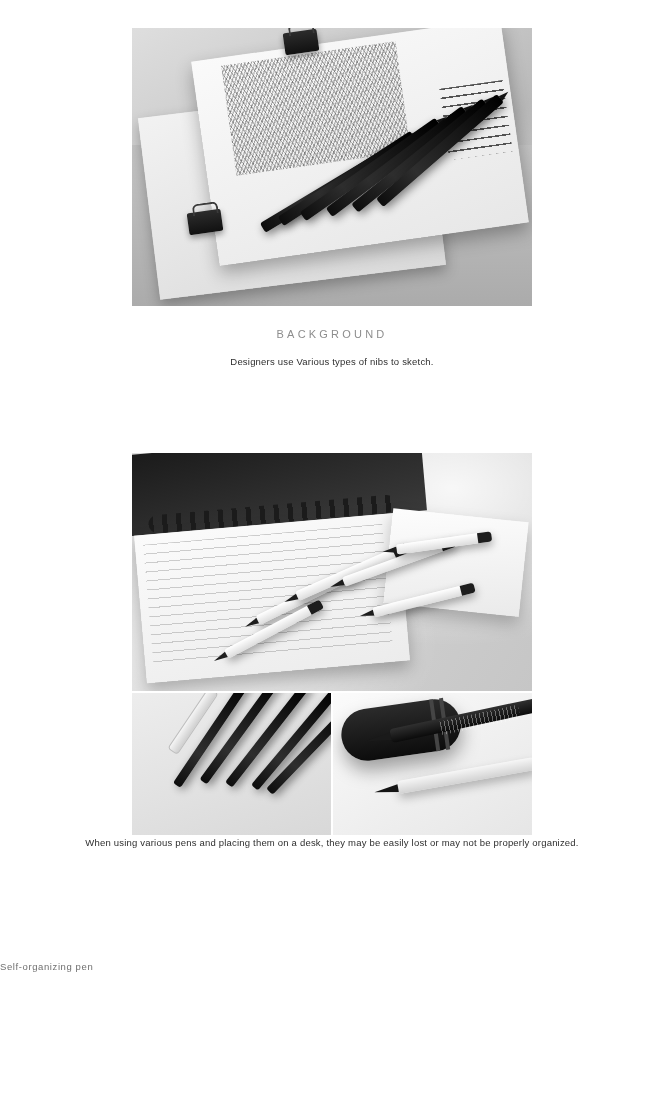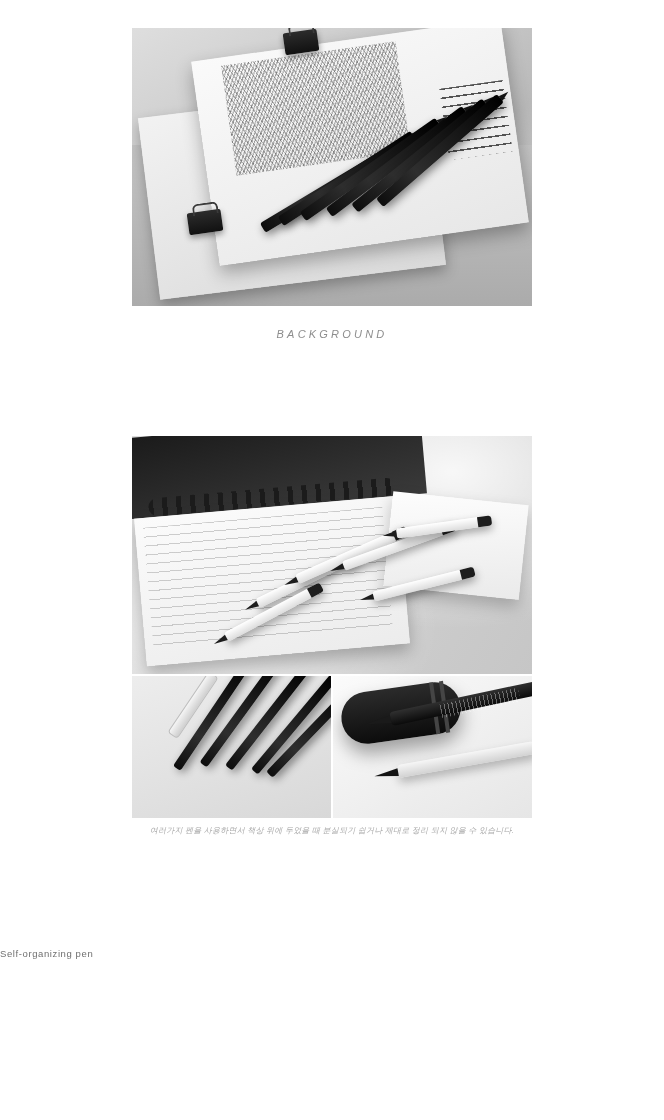--- a/index.html
+++ b/index.html
@@ -33,21 +33,20 @@
   .sec1 { padding-top: 28px; }
   .sec1 .img-wrap {
     width: 400px;
     height: 278px;
   }
 
   .caption {
     text-align: center;
     margin: 0 auto;
     width: 560px;
-    font-style: italic;
   }
   .cap-title {
     font-size: 11px;
     letter-spacing: 3.2px;
     color: #8d8d8d;
     font-weight: 400;
     margin-top: 22px;
     margin-bottom: 14px;
   }
   .cap-en {
@@ -306,20 +305,21 @@
         <div class="pen pb"></div>
         <div class="pen pc"></div>
         <div class="pen pd"></div>
         <div class="pen pe"></div>
         <div class="pen pf"></div>
       </div>
     </div>
 
     <div class="caption">
       <div class="cap-title">BACKGROUND</div>
+      <div class="cap-en">Designers use Various types of nibs to sketch.</div>
     </div>
   </section>
 
   <section class="block sec2">
 
     <div class="img-wrap hero">
       <div class="photo p2">
         <div class="marble"></div>
         <div class="dark"></div>
         <div class="page1"></div>
@@ -353,21 +353,21 @@
             <div class="ring ring2"></div>
           </div>
           <div class="body1"></div>
           <div class="knurl"></div>
           <div class="body2"></div>
         </div>
       </div>
     </div>
 
     <div class="caption">
-      <div class="cap-kr">여러가지 펜을 사용하면서 책상 위에 두었을 때 분실되기 쉽거나 제대로 정리 되지 않을 수 있습니다.</div>
+      <div class="cap-en">When using various pens and placing them on a desk, they may be easily lost or may not be properly organized.</div>
     </div>
   </section>
 
   <section class="block sec3">
     <div class="brand-sub">Self-organizing pen</div>
 
   </section>
 
 </div>
 

